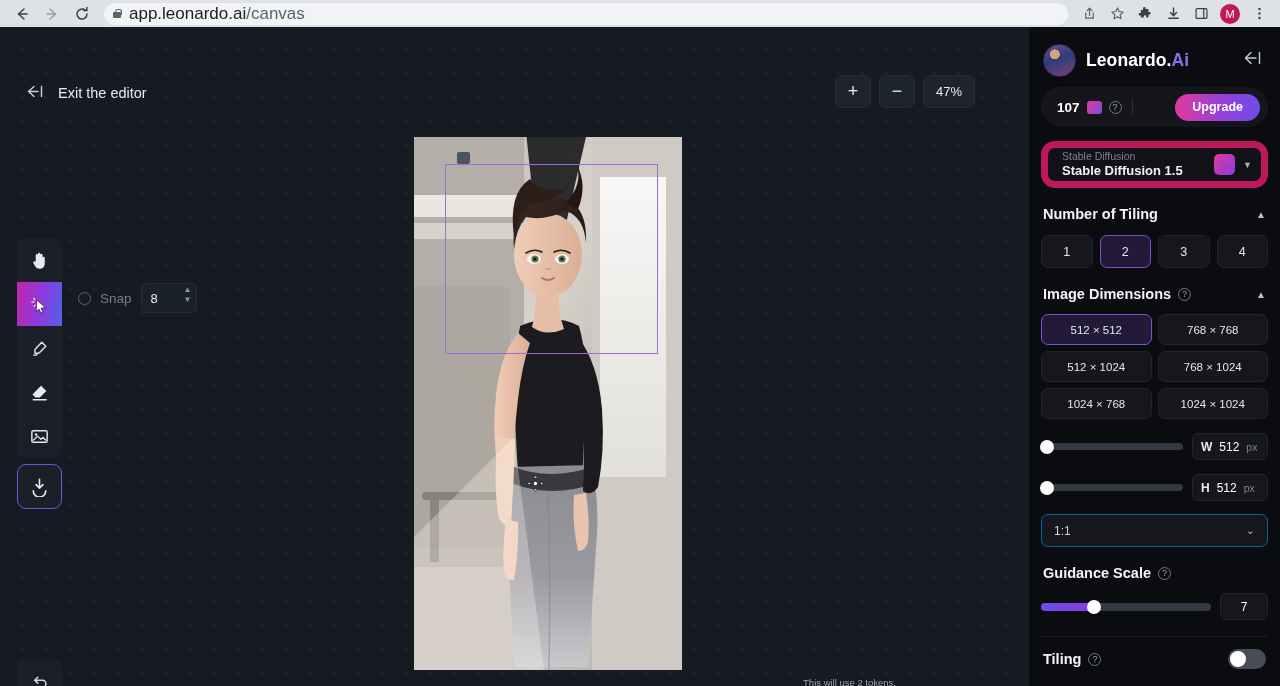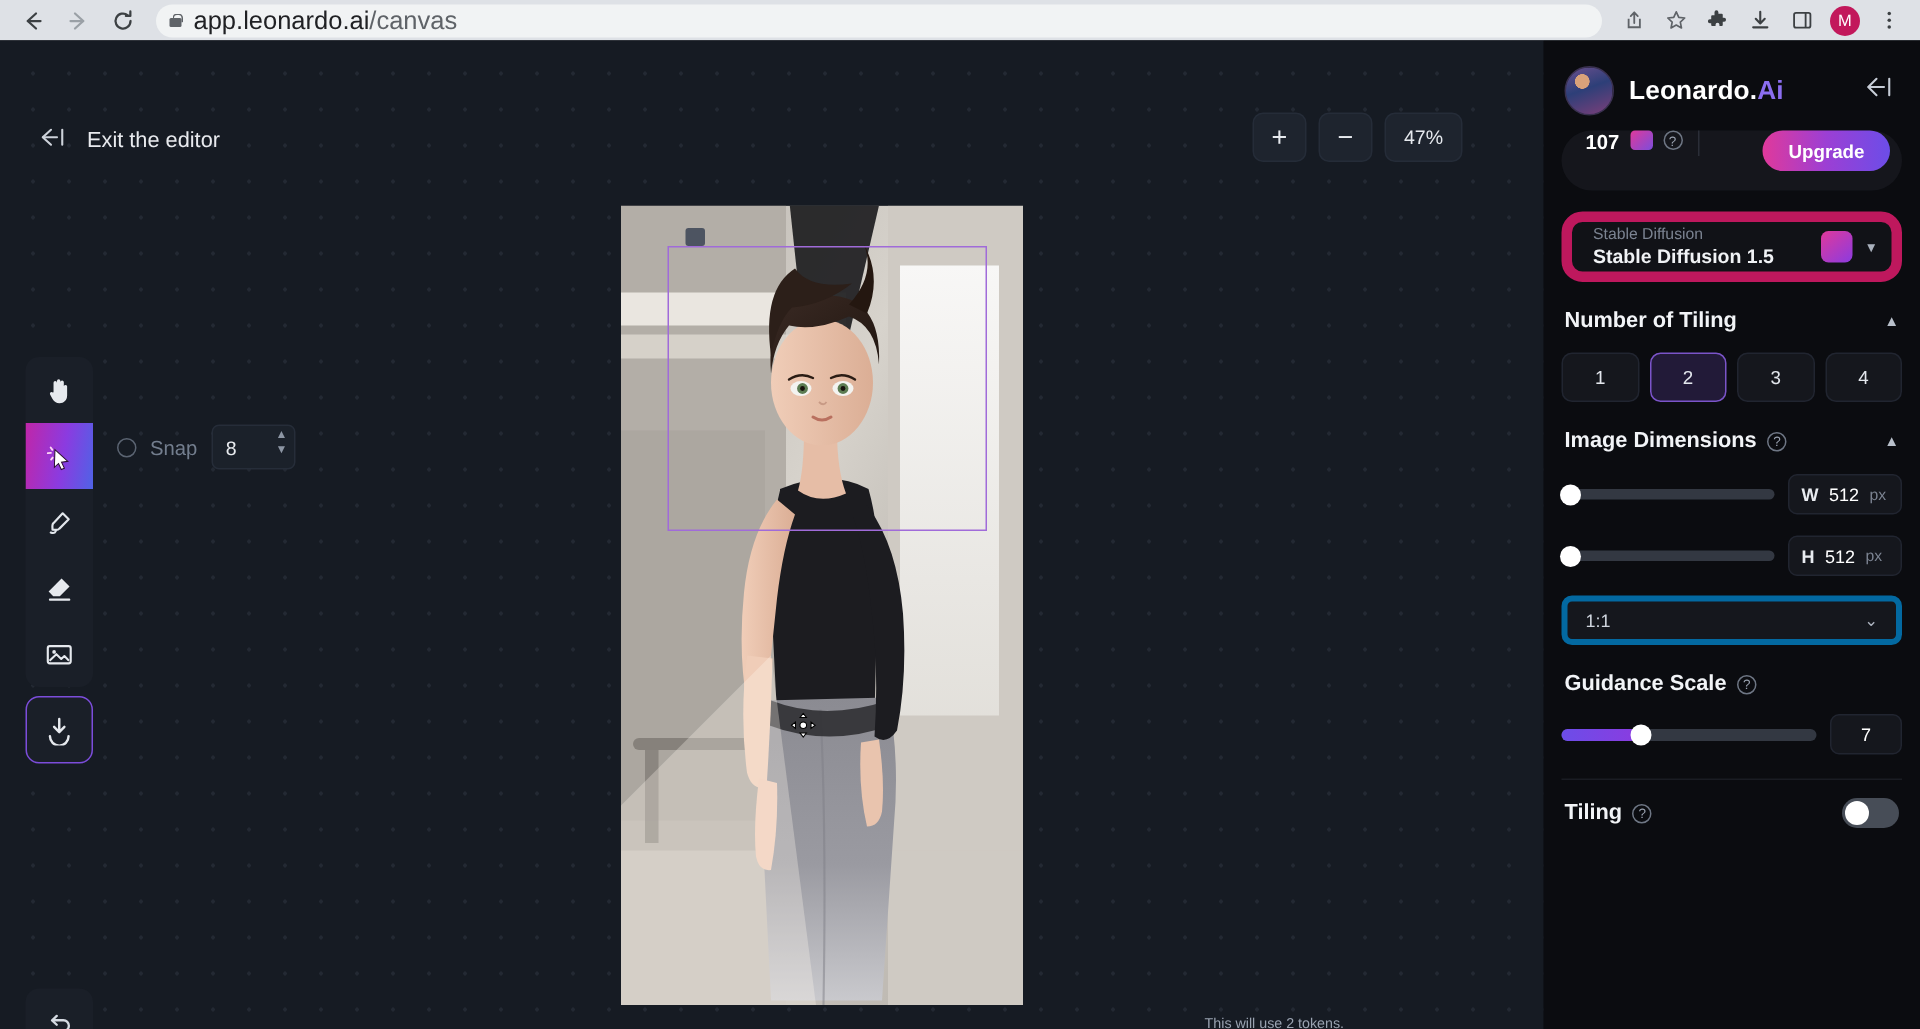--- a/index.html
+++ b/index.html
@@ -279,21 +279,21 @@
     margin-left: auto;
     color: #c6ccd6;
     font-size: 17px;
     padding-right: 2px;
   }
   .token-bar {
     margin: 6px 12px 0 12px;
     height: 40px;
     background: #15161c;
     border-radius: 20px;
-    display: flex; align-items: flex-start;
+    display: flex; align-items: center;
     padding: 0 8px 0 16px;
     gap: 7px;
   }
   .token-count { color: #fff; font-size: 13.5px; font-weight: bold; }
   .token-chip {
     width: 15px; height: 13px;
     background: linear-gradient(135deg, #e0399b 0%, #7c4ddb 100%);
     border-radius: 3px;
     flex: none;
   }
@@ -412,21 +412,21 @@
     flex: none;
   }
   .df-label { color: #e8ebf0; font-size: 12px; font-weight: bold; }
   .df-val { color: #fff; font-size: 12px; }
   .df-unit { color: #7b8391; font-size: 10.5px; }
 
   .ratio-select {
     margin: 13px 12px 0 12px;
     height: 33px;
     background: #15171d;
-    border: 4px solid #0369a1;
+    border: 1px solid #0369a1;
     border-radius: 7px;
     display: flex; align-items: center;
     padding: 0 12px;
     color: #cfd5de;
     font-size: 12px;
   }
   .ratio-select .chev { color: #aab1bd; font-size: 11px; }
 
   .gs-slider {
     display: flex; align-items: center;
@@ -744,20 +744,28 @@
       <div class="num-btn sel">2</div>
       <div class="num-btn">3</div>
       <div class="num-btn">4</div>
     </div>
 
     <div class="section-head">
       <span class="section-title">Image Dimensions</span>
       <span class="qmark">?</span>
       <span class="chev">▲</span>
     </div>
+    <div class="dim-grid">
+      <div class="dim-btn sel">512 × 512</div>
+      <div class="dim-btn">768 × 768</div>
+      <div class="dim-btn">512 × 1024</div>
+      <div class="dim-btn">768 × 1024</div>
+      <div class="dim-btn">1024 × 768</div>
+      <div class="dim-btn">1024 × 1024</div>
+    </div>
 
     <div class="slider-row">
       <div class="track">
         <div class="knob" style="left:4%"></div>
       </div>
       <div class="dim-field">
         <span class="df-label">W</span>
         <span class="df-val">512</span>
         <span class="df-unit">px</span>
       </div>

